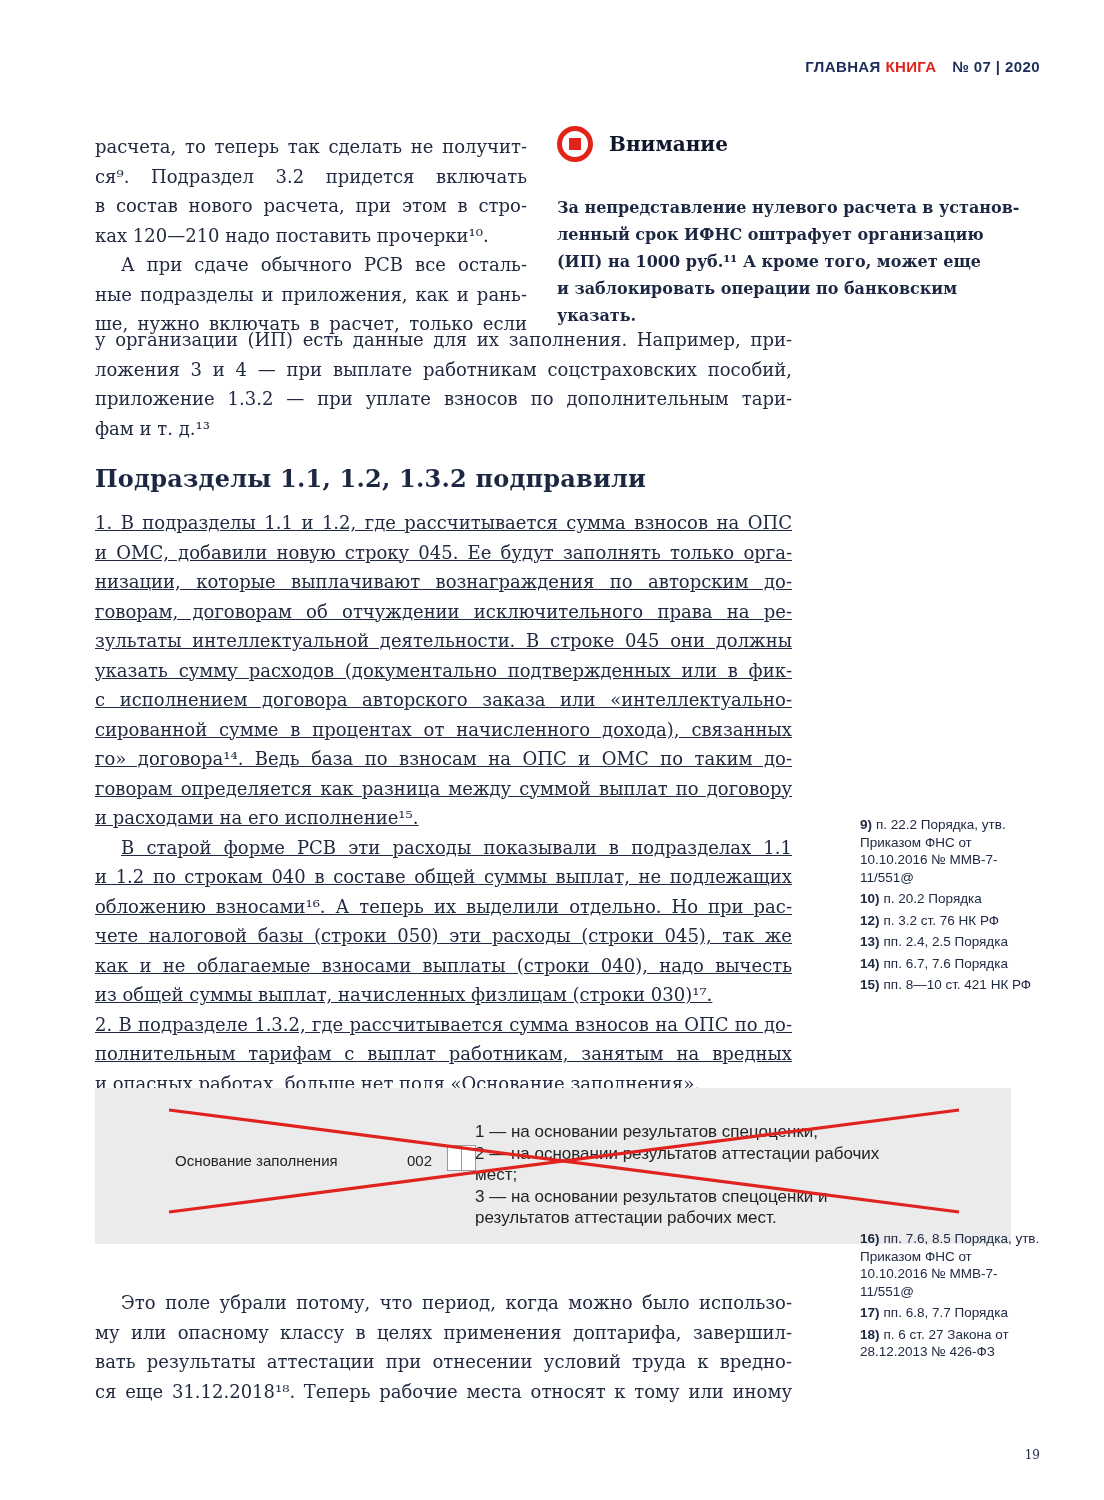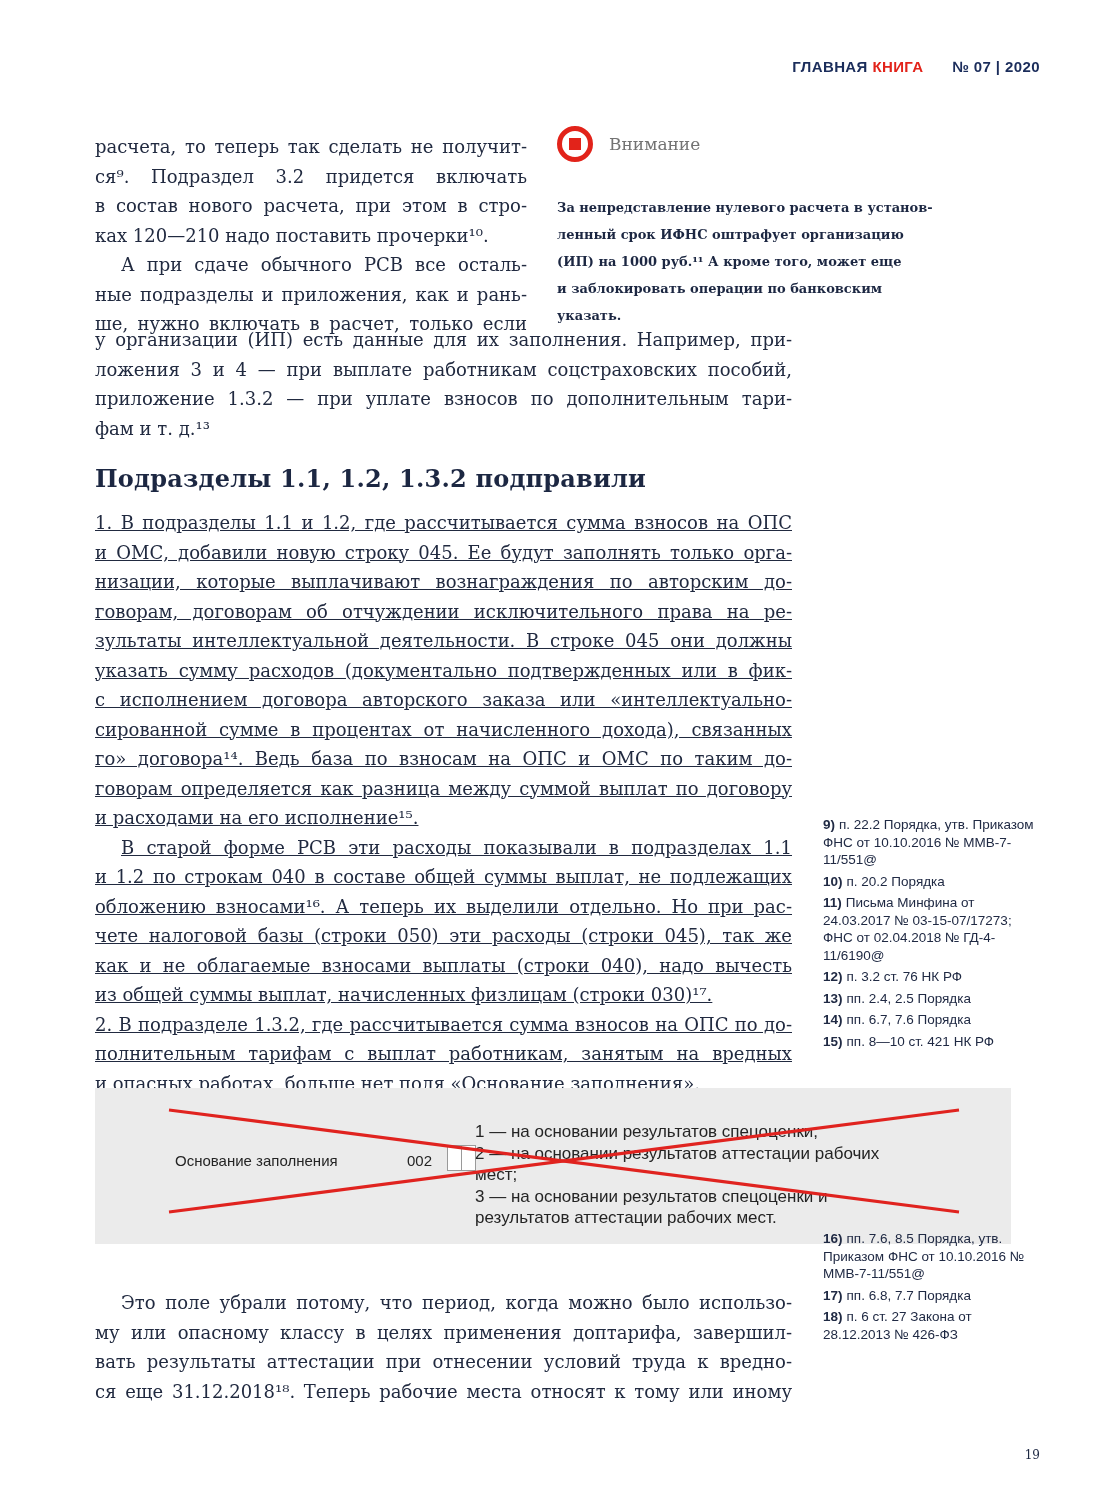--- a/index.html
+++ b/index.html
@@ -8,56 +8,56 @@
     font-family:"DejaVu Serif","Liberation Serif",serif;
     color:#212a40; overflow:hidden;
   }
   
   .mag-header {
     position:absolute; top:58px; right:64px;
     font-family:"Liberation Sans",sans-serif; font-weight:bold;
     font-size:15px; letter-spacing:.4px; color:#1b2d5b; white-space:nowrap;
   }
   .mag-header .brand-red { color:#e2231a; }
-  .mag-header .issue { margin-left:24px; }
+  .mag-header .issue { margin-left:11px; }
   
   .serif-block { font-size:18px; line-height:29.5px; }
   .tline { text-align:justify; text-align-last:justify; }
   .tline-last { text-align-last:left; }
   .no-justify .tline, .no-justify .tline-last { text-align:left; text-align-last:left; }
   .indent-first .tline:first-child { text-indent:26px; }
   
   .col-left { position:absolute; left:95px; top:132px; width:432px; }
   .para-full { position:absolute; left:95px; top:325px; width:697px; }
   
   .attention { position:absolute; left:557px; top:126px; width:483px; }
   .attention-head { display:flex; align-items:center; margin-bottom:12px; }
   .attention-icon {
     width:36px; height:36px; box-sizing:border-box; border:5px solid #e2231a;
     border-radius:50%; position:relative; flex:0 0 auto; margin-right:16px;
   }
   .att-sq {
     position:absolute; width:12px; height:12px; background:#e2231a;
     top:50%; left:50%; transform:translate(-50%,-50%);
   }
-  .attention-title { font-size:17px; font-weight:normal; color:#737373; }
-  .attention-body { font-size:13px; line-height:27px; font-weight:bold; color:#1c2742;margin-top:32px; }
+  .attention-title { font-size:20px; font-weight:bold; color:#0f172a; }
+  .attention-body { font-size:16px; line-height:27px; font-weight:bold; color:#1c2742;margin-top:32px; }
   
   .section-heading {
     position:absolute; left:95px; top:464px;
     font-size:24px; font-weight:bold; color:#1c2742; letter-spacing:.2px;
   }
   .body-main { position:absolute; left:95px; top:508px; width:697px;text-decoration:underline; }
   .body-bottom { position:absolute; left:95px; top:1288px; width:697px; }
   
   .sidebar { position:absolute; left:823px; width:218px;
     font-family:"Liberation Sans",sans-serif; font-size:13.5px; line-height:17.5px; color:#202a44; }
   .sidebar-a { top:816px; }
   .sidebar-b { top:1230px; }
-  .fnote { margin-bottom:4px; }
+  .fnote { margin-bottom:4px;margin-left:37px; }
   .fn-num { font-weight:bold; margin-right:4px; }
   
   .form-box {
     position:absolute; left:95px; top:1088px; width:916px; height:156px;
     background:#ebebeb;
     font-family:"Liberation Sans",sans-serif; color:#242424;
   }
   .fb-label { position:absolute; left:80px; top:64px; font-size:15px; }
   .fb-code  { position:absolute; left:312px; top:64px; font-size:15px; }
   .fb-cells { position:absolute; left:352px; top:57px; display:flex; }
@@ -143,21 +143,20 @@
     <div>
         <div class="tline">2. В подразделе 1.3.2, где рассчитывается сумма взносов на ОПС по до-</div>
         <div class="tline">полнительным тарифам с выплат работникам, занятым на вредных</div>
         <div class="tline tline-last">и опасных работах, больше нет поля «Основание заполнения».</div>
       </div>
   </div>
 
   <div class="sidebar sidebar-a">
     <div class="fnote"><span class="fn-num">9)</span><span>п. 22.2 Порядка, утв. Приказом ФНС от 10.10.2016 № ММВ-7-11/551@</span></div>
     <div class="fnote"><span class="fn-num">10)</span><span>п. 20.2 Порядка</span></div>
-    <div class="fnote"><span class="fn-num">11)</span><span>Письма Минфина от 24.03.2017 № 03-15-07/17273; ФНС от 02.04.2018 № ГД-4-11/6190@</span></div>
     <div class="fnote"><span class="fn-num">12)</span><span>п. 3.2 ст. 76 НК РФ</span></div>
     <div class="fnote"><span class="fn-num">13)</span><span>пп. 2.4, 2.5 Порядка</span></div>
     <div class="fnote"><span class="fn-num">14)</span><span>пп. 6.7, 7.6 Порядка</span></div>
     <div class="fnote"><span class="fn-num">15)</span><span>пп. 8—10 ст. 421 НК РФ</span></div>
   </div>
 
   <div class="form-box">
     <div class="fb-label">Основание заполнения</div>
     <div class="fb-code">002</div>
     <div class="fb-cells">

